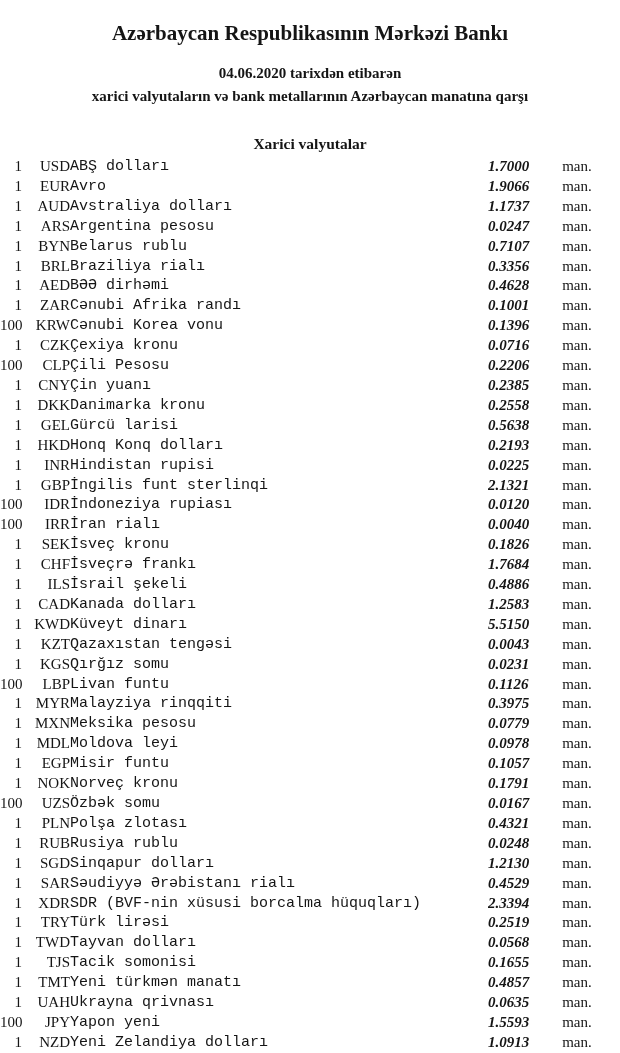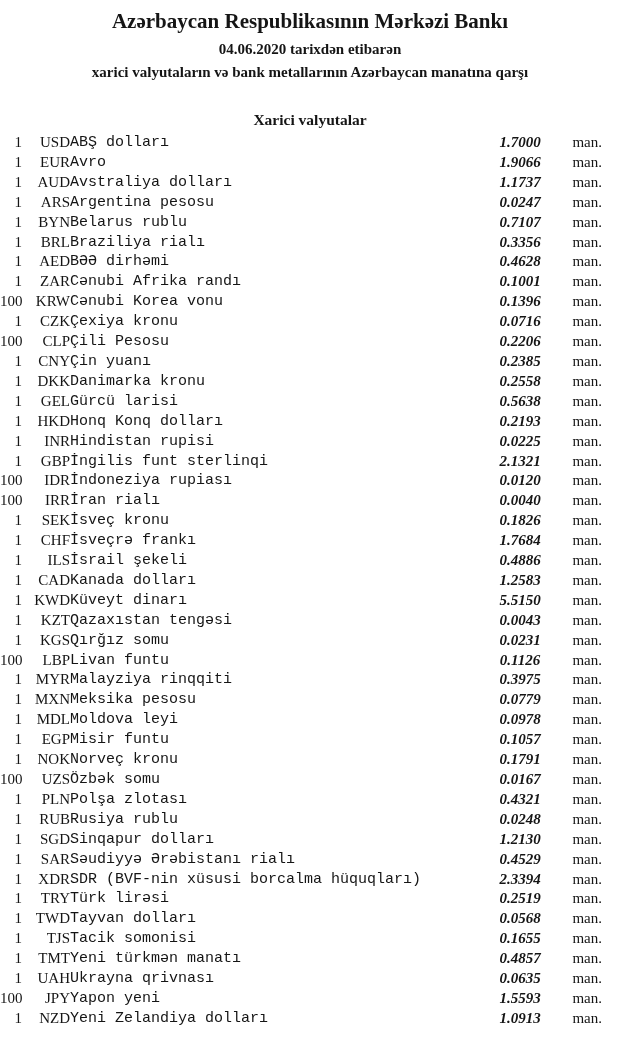--- a/index.html
+++ b/index.html
@@ -16,21 +16,21 @@
   .page {
     width: 620px;
     height: 1053px;
     padding-top: 5px;
   }
   header { text-align: center; }
   .doc-title {
     font-size: 21px;
     line-height: 25px;
     font-weight: bold;
-    margin: 4px;
+    margin: 16px;
   }
   .hline {
     font-size: 15px;
     line-height: 22.5px;
     font-weight: bold;
   }
   .bulletin-line {
     font-size: 16px;
     letter-spacing: 0.4px;
   }
@@ -52,22 +52,22 @@
     font-size: 15px;
     line-height: 19.9px;
     padding: 0;
     vertical-align: middle;
     white-space: nowrap;
     overflow: hidden;
   }
   td.qty  { width: 22px;  text-align: right; }
   td.code { width: 48px;  text-align: right; }
   td.name { padding-left: 8px; font-family: Liberation Mono, monospace; }
-  td.rate { width: 64px;  text-align: center; font-weight: bold; font-style: italic; }
-  td.unit { width: 50px;  padding-left: 12px; text-align: right; }
+  td.rate { width: 64px;  text-align: left; font-weight: bold; font-style: italic; }
+  td.unit { width: 50px;  padding-left: 12px; text-align: center; }
 </style>
 </head>
 <body>
 
 <div class="page">
 
   <header>
     <h1 class="doc-title">Azərbaycan Respublikasının Mərkəzi Bankı</h1>
     <div class="hline">04.06.2020 tarixdən etibarən</div>
     <div class="hline">xarici valyutaların və bank metallarının Azərbaycan manatına qarşı</div>

